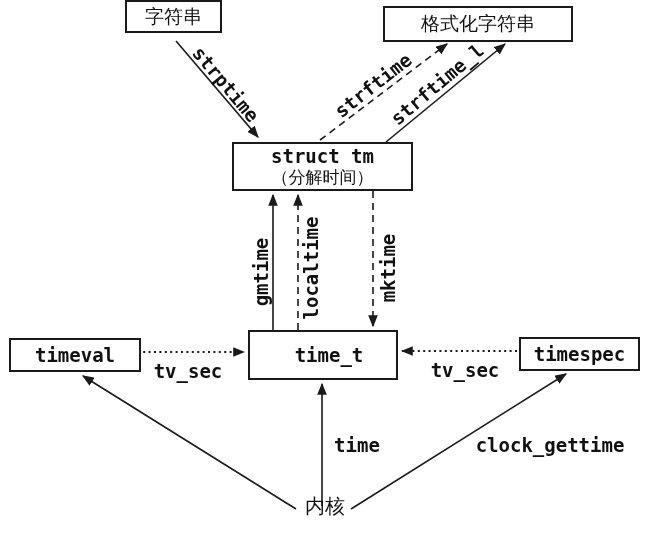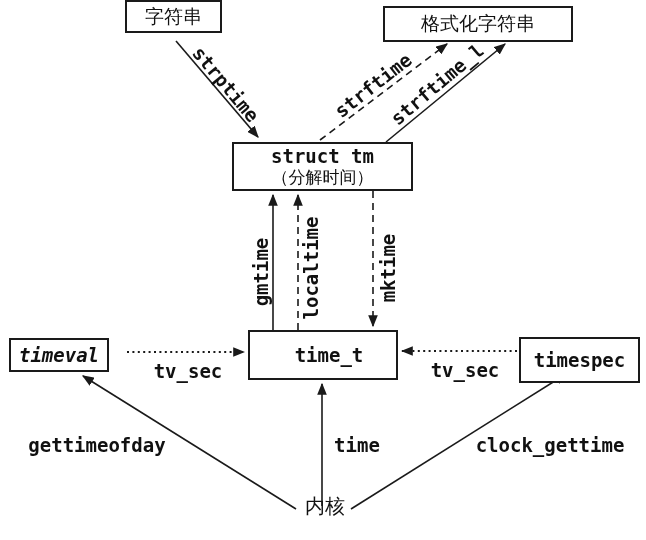--- a/index.html
+++ b/index.html
@@ -120,25 +120,25 @@
   </div>
 
   <div class="node" style="left:383px; top:6px; width:190px; height:36px;">
     <span class="cjk">格式化字符串</span>
   </div>
 
   <div class="node" style="left:248px; top:330px; width:150px; height:50px;padding-left:12px;">
     <span class="mono">time_t</span>
   </div>
 
-  <div class="node" style="left:9px; top:338px; width:100px; height:34px;font-style:italic;">
+  <div class="node" style="left:9px; top:338px; width:132px; height:34px;">
     <span class="mono">timeval</span>
   </div>
 
-  <div class="node" style="left:519px; top:337px; width:121px; height:46px;">
+  <div class="node" style="left:519px; top:337px; width:121px; height:34px;">
     <span class="mono">timespec</span>
   </div>
 
   <div class="kernel-label" style="left:325px; top:506px;">内核</div>
 
   <div class="edge-label rot-strptime" style="left:226px; top:84px;">strptime</div>
 
   <div class="edge-label rot-strftime" style="left:373px; top:85px;">strftime</div>
 
   <div class="edge-label rot-strftime-l" style="left:437px; top:84px;">strftime_l</div>
@@ -146,19 +146,18 @@
   <div class="edge-label rot-vert" style="left:261px; top:272px;">gmtime</div>
 
   <div class="edge-label rot-vert" style="left:311px; top:268px;">localtime</div>
 
   <div class="edge-label rot-vert" style="left:388px; top:268px;">mktime</div>
 
   <div class="edge-label" style="left:188px; top:371px;">tv_sec</div>
 
   <div class="edge-label" style="left:465px; top:370px;">tv_sec</div>
 
-  <div class="edge-label" style="left:97px; top:445px;">gettimeofday</div>
 
   <div class="edge-label" style="left:357px; top:445px;">time</div>
 
   <div class="edge-label" style="left:550px; top:445px;">clock_gettime</div>
 
 </div>
 
 </body></html>

